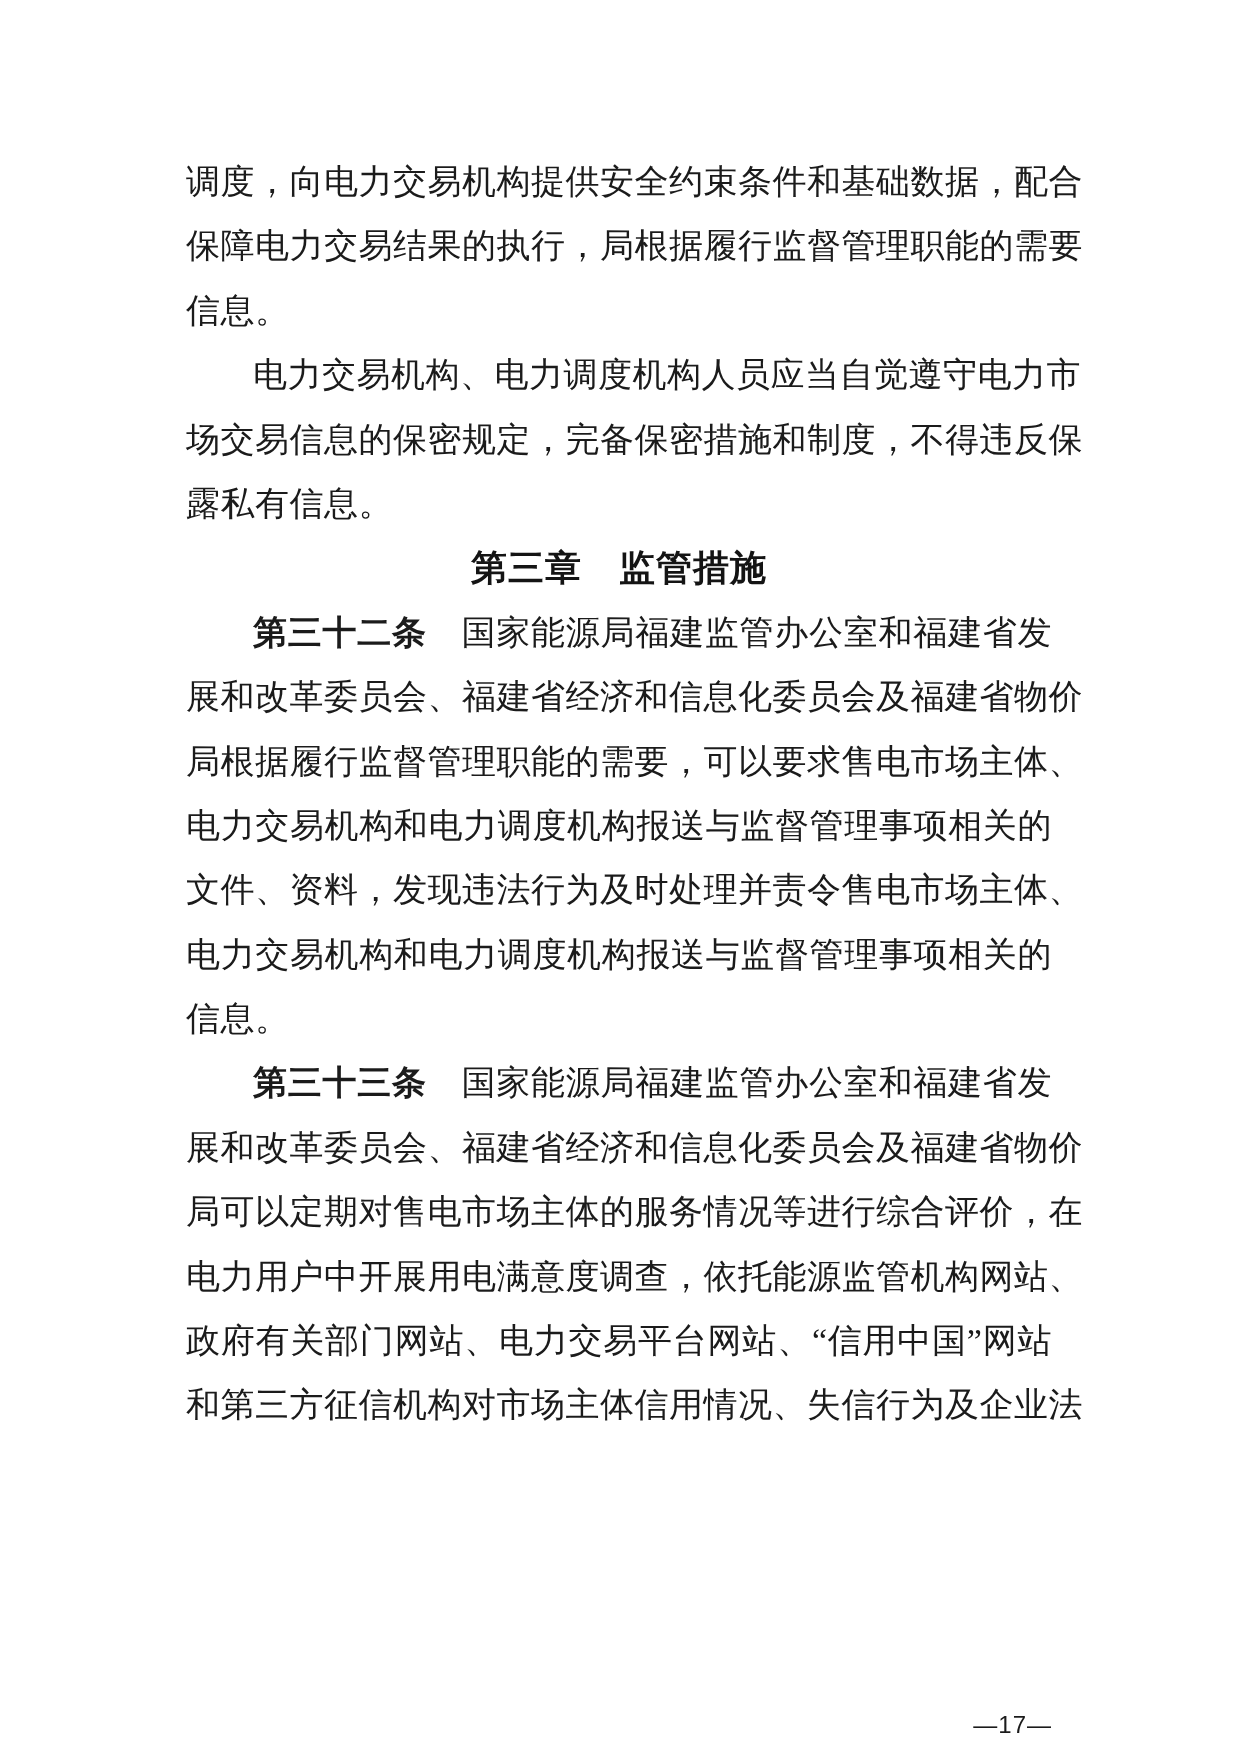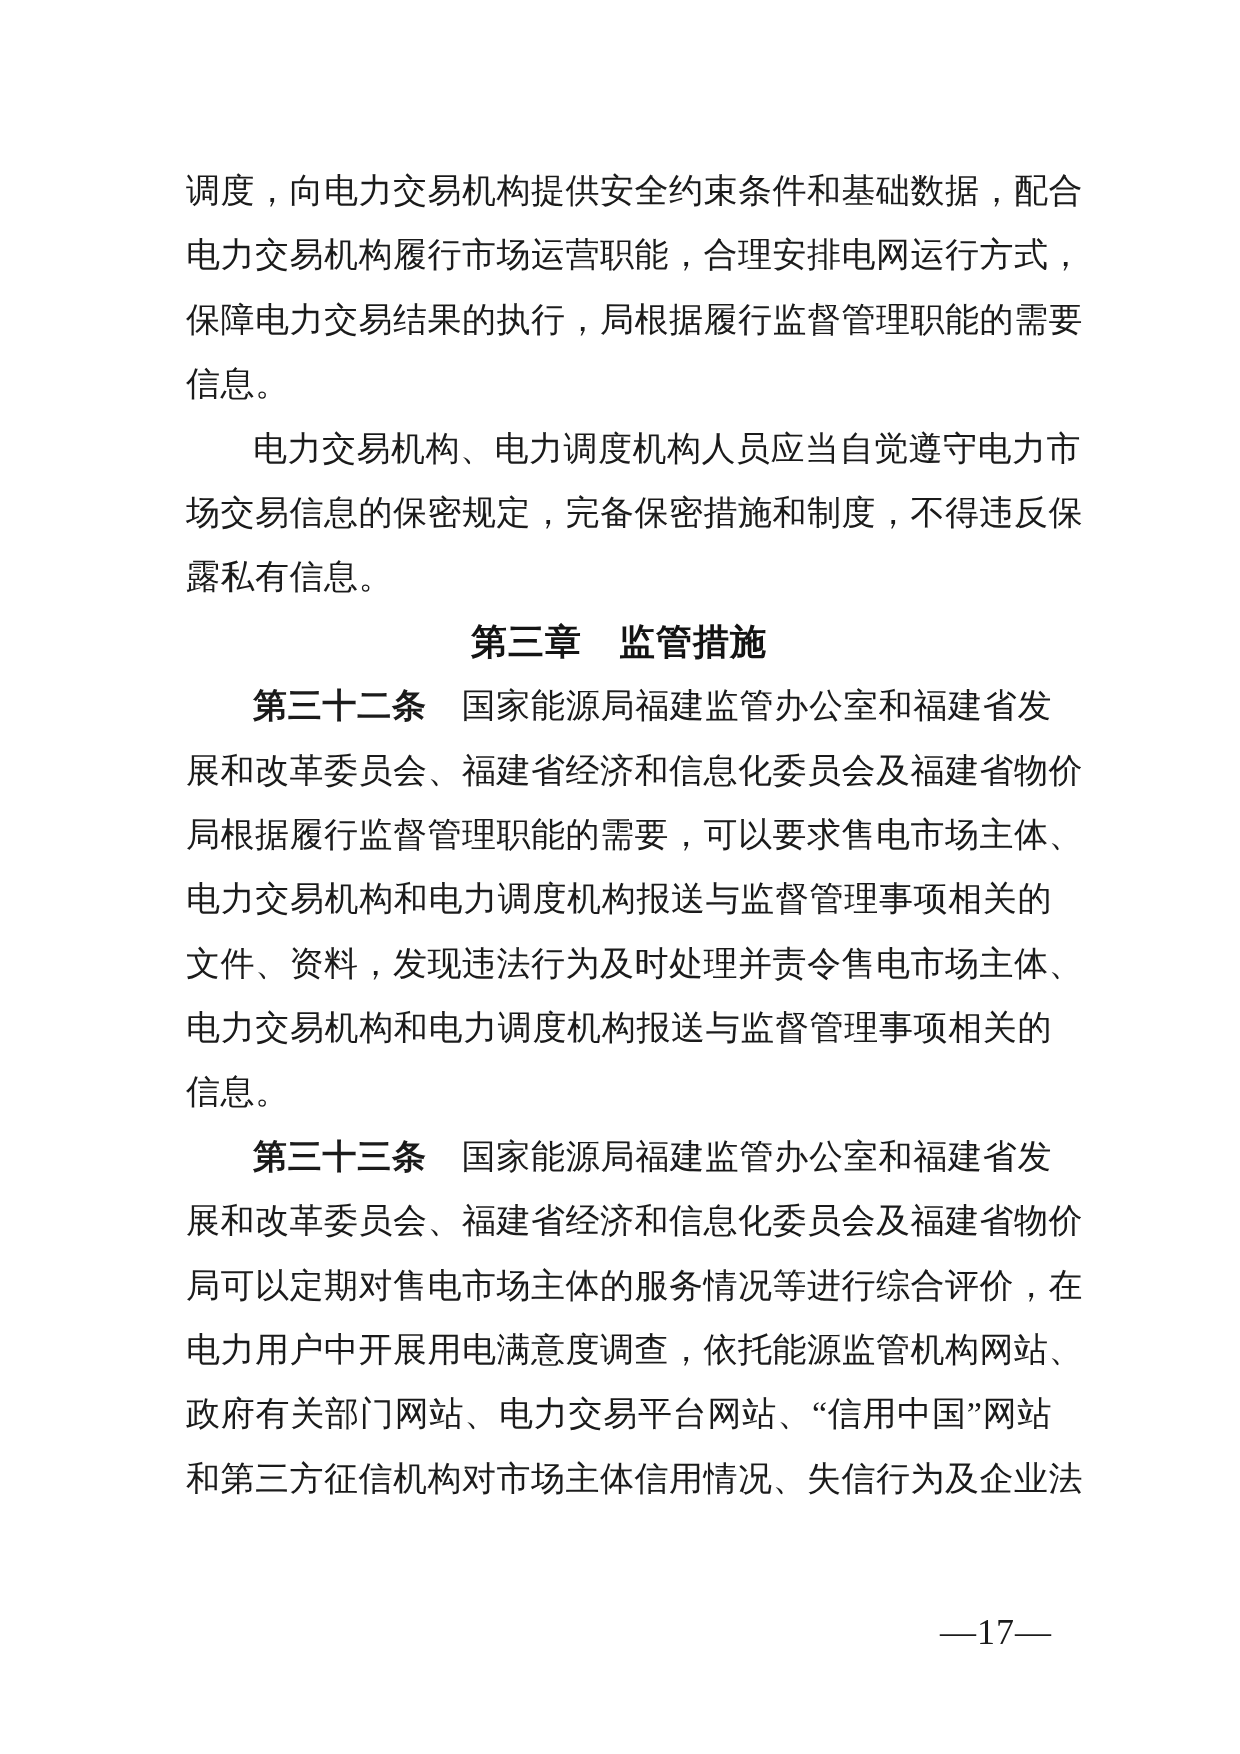--- a/index.html
+++ b/index.html
@@ -13,21 +13,21 @@
     height: 1754px;
     margin: 0 auto;
     background: #ffffff;
     overflow: hidden;
     font-family: "Liberation Serif", "DejaVu Serif", serif;
     color: #1b1b1b;
   }
   .text-block {
     position: absolute;
     left: 186px;
-    top: 159px;
+    top: 150px;
     width: 866px;
   }
   .para { margin: 0; padding: 0; }
   .line {
     display: block;
     height: 64.4px;
     line-height: 64.4px;
     font-size: 34px;
     text-align: justify;
     text-align-last: justify;
@@ -50,38 +50,37 @@
     line-height: 64.4px;
     font-size: 36px;
     font-weight: 700;
     font-family: "Liberation Sans", "DejaVu Sans", sans-serif;
     text-align-last: center;
     letter-spacing: 1px;
     color: #141414;
   }
   .page-number {
     position: absolute;
-    top: 1614px;
+    top: 1707px;
     right: 188px;
-    font-size: 36px;
+    font-size: 24px;
     line-height: 36px;
     letter-spacing: 1px;
     color: #1b1b1b;
-    font-family: Liberation Serif, serif;
+    font-family: Liberation Sans, sans-serif;
   }
 </style>
 </head>
 <body>
 
 <div class="page">
   <div class="text-block">
 
     <div class="para">
       <span class="line">调度，向电力交易机构提供安全约束条件和基础数据，配合</span>
-      <span class="line">电力交易机构履行市场运营职能，合理安排电网运行方式，</span>
       <span class="line">保障电力交易结果的执行，局根据履行监督管理职能的需要</span>
       <span class="line end">信息。</span>
     </div>
 
     <div class="para">
       <span class="line indent">电力交易机构、电力调度机构人员应当自觉遵守电力市</span>
       <span class="line">场交易信息的保密规定，完备保密措施和制度，不得违反保</span>
       <span class="line end">露私有信息。</span>
     </div>
 

